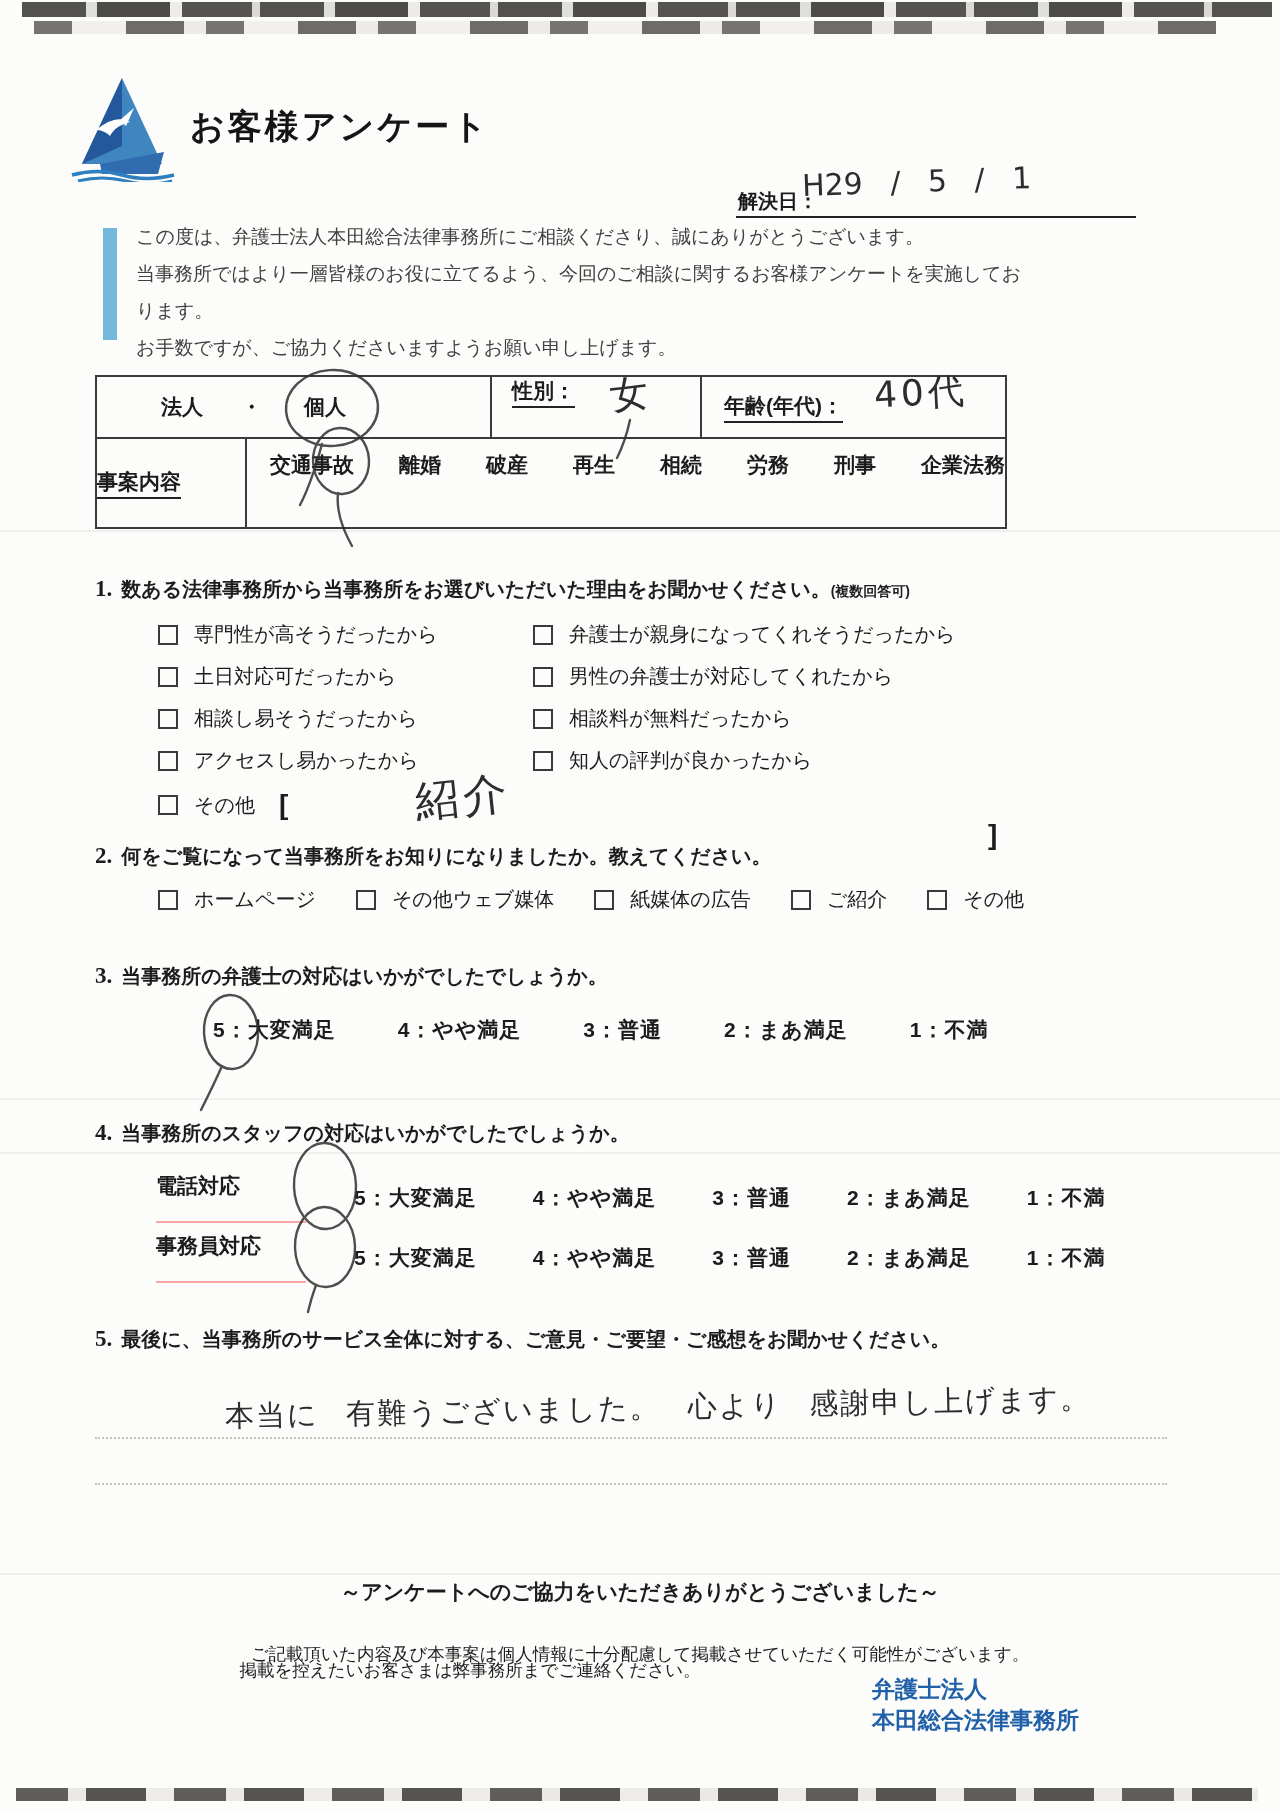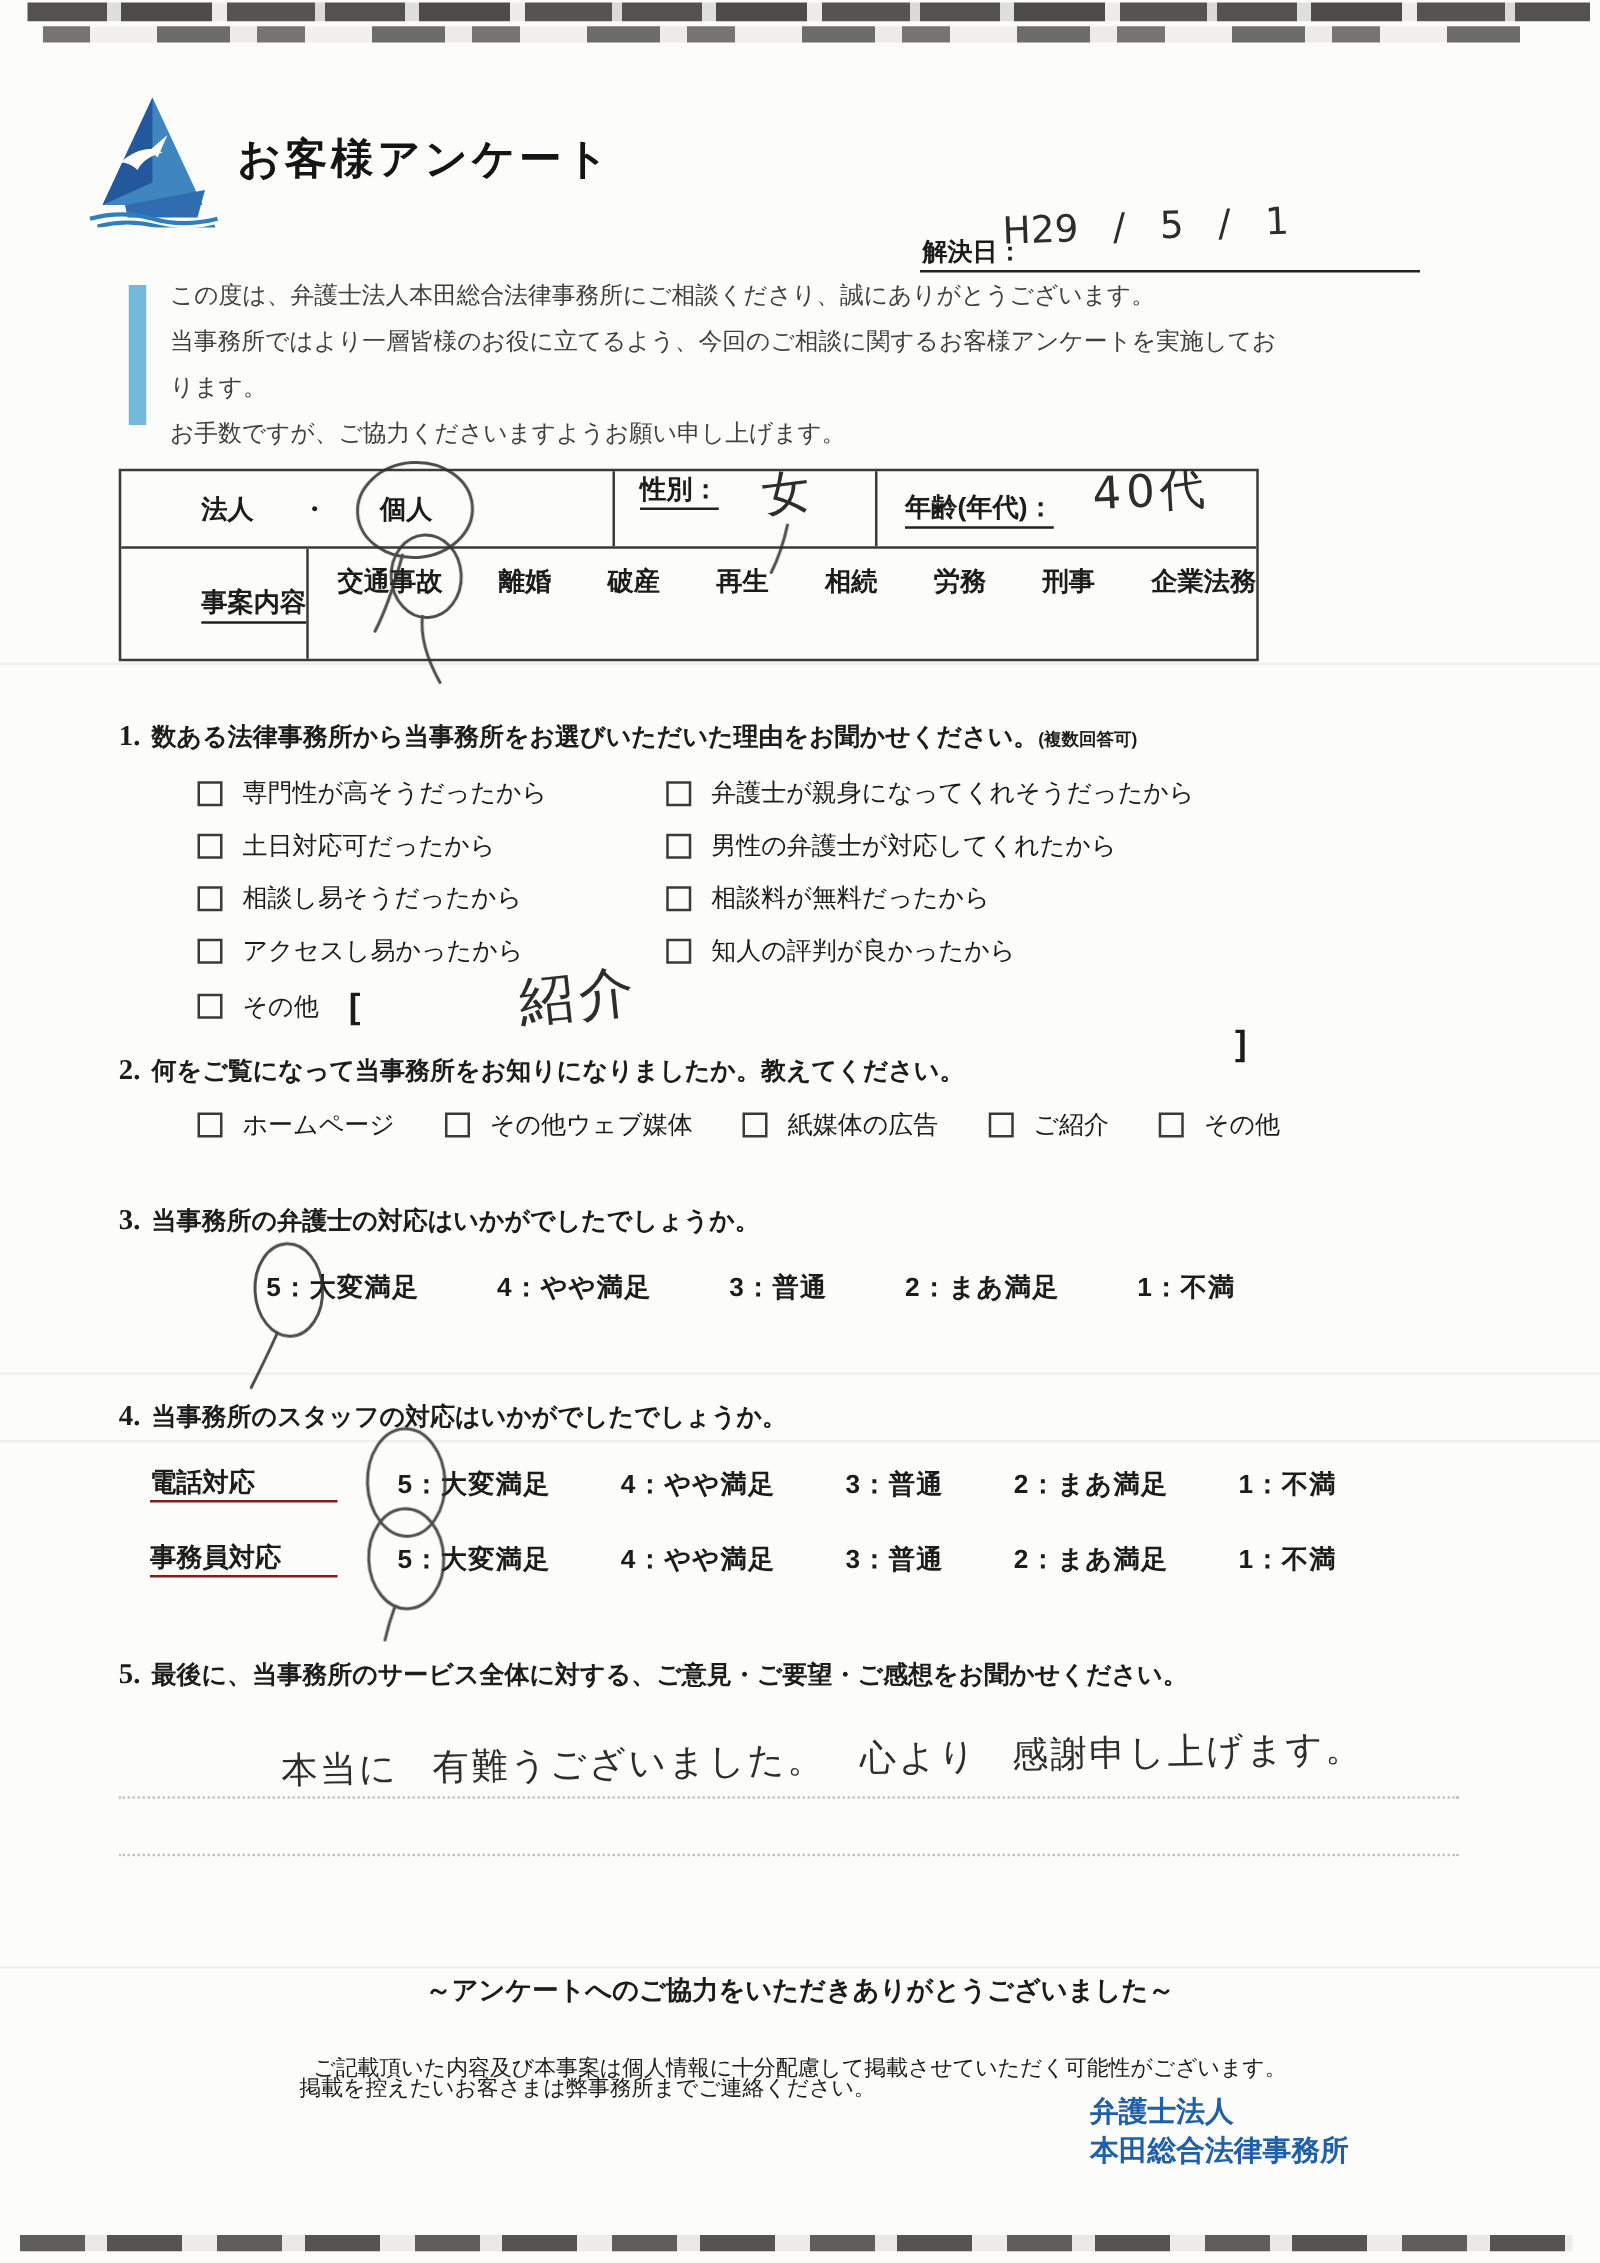--- a/index.html
+++ b/index.html
@@ -33,21 +33,21 @@
 
   
   .info-table{position:absolute;left:95px;top:375px;width:908px;border:2px solid #3a3a3a;}
   .it-row1{display:flex;height:60px;border-bottom:2px solid #3a3a3a;}
   .it-c1{width:393px;border-right:2px solid #3a3a3a;position:relative;display:flex;align-items:center;}
   .it-c2{width:208px;border-right:2px solid #3a3a3a;position:relative;display:flex;align-items:flex-start;}
   .it-c3{flex:1;position:relative;display:flex;align-items:center;}
   .bold21{font-size:21px;font-weight:bold;}
   .u{border-bottom:2px solid #222;padding-bottom:1px;}
   .it-row2{display:flex;height:88px;}
-  .it-label{width:148px;border-right:2px solid #3a3a3a;display:flex;align-items:center;justify-content:flex-end;}
+  .it-label{width:148px;border-right:2px solid #3a3a3a;display:flex;align-items:center;justify-content:flex-start;}
   .it-body{flex:1;padding:12px 0 0 20px;}
   .cat-row{display:flex;gap:45px;font-size:21px;font-weight:bold;justify-content:flex-end;}
   .detail{font-size:20px;font-weight:bold;margin-top:14px;}
   .hand-gender{position:absolute;left:118px;top:-8px;font-size:38px;transform:rotate(-7deg);}
   .hand-age{position:absolute;left:172px;top:-8px;font-size:36px;transform:rotate(-3deg);letter-spacing:4px;}
 
   
   .q-head{font-size:20px;font-weight:bold;white-space:nowrap;}
   .q-num{font-family:"Liberation Serif",serif;font-size:23px;font-weight:bold;margin-right:9px;}
   .q-note{font-size:14px;font-weight:bold;}
@@ -60,21 +60,21 @@
   .hand-other{position:absolute;left:415px;top:768px;font-size:44px;transform:rotate(-6deg);letter-spacing:4px;}
 
   .q2{position:absolute;left:95px;top:843px;width:1100px;}
   .q2-opts{display:flex;margin:16px 0 0 63px;gap:40px;font-size:20px;}
 
   .q3{position:absolute;left:95px;top:963px;width:1100px;}
   .scale-row{display:flex;margin:26px 0 0 118px;gap:62px;font-size:21px;font-weight:bold;letter-spacing:1px;white-space:nowrap;}
 
   .q4{position:absolute;left:95px;top:1120px;width:1130px;}
   .q4-row{position:absolute;left:25px;display:flex;align-items:center;font-size:21px;font-weight:bold;white-space:nowrap;}
-  .q4-row .rl{display:inline-block;border-bottom:2px solid #7f1d1d;padding-bottom:0;min-width:150px;}
+  .q4-row .rl{display:inline-block;border-bottom:2px solid #fca5a5;padding-bottom:21px;min-width:150px;margin-left:36px;}
   .q4-scale{display:flex;gap:56px;margin-left:48px;letter-spacing:1px;}
   .q4-r1{top:52px;}
   .q4-r2{top:112px;}
 
   .q5{position:absolute;left:95px;top:1326px;width:1130px;}
   .hand-answer{position:absolute;left:225px;top:1388px;font-size:29px;letter-spacing:2px;word-spacing:16px;transform:rotate(-1.2deg);white-space:nowrap;}
   .dotline{position:absolute;left:95px;width:1072px;border-bottom:2px dotted #c3c3c0;}
 
   
   .f-thanks{position:absolute;left:0;right:0;top:1578px;text-align:center;font-size:21px;font-weight:bold;}

